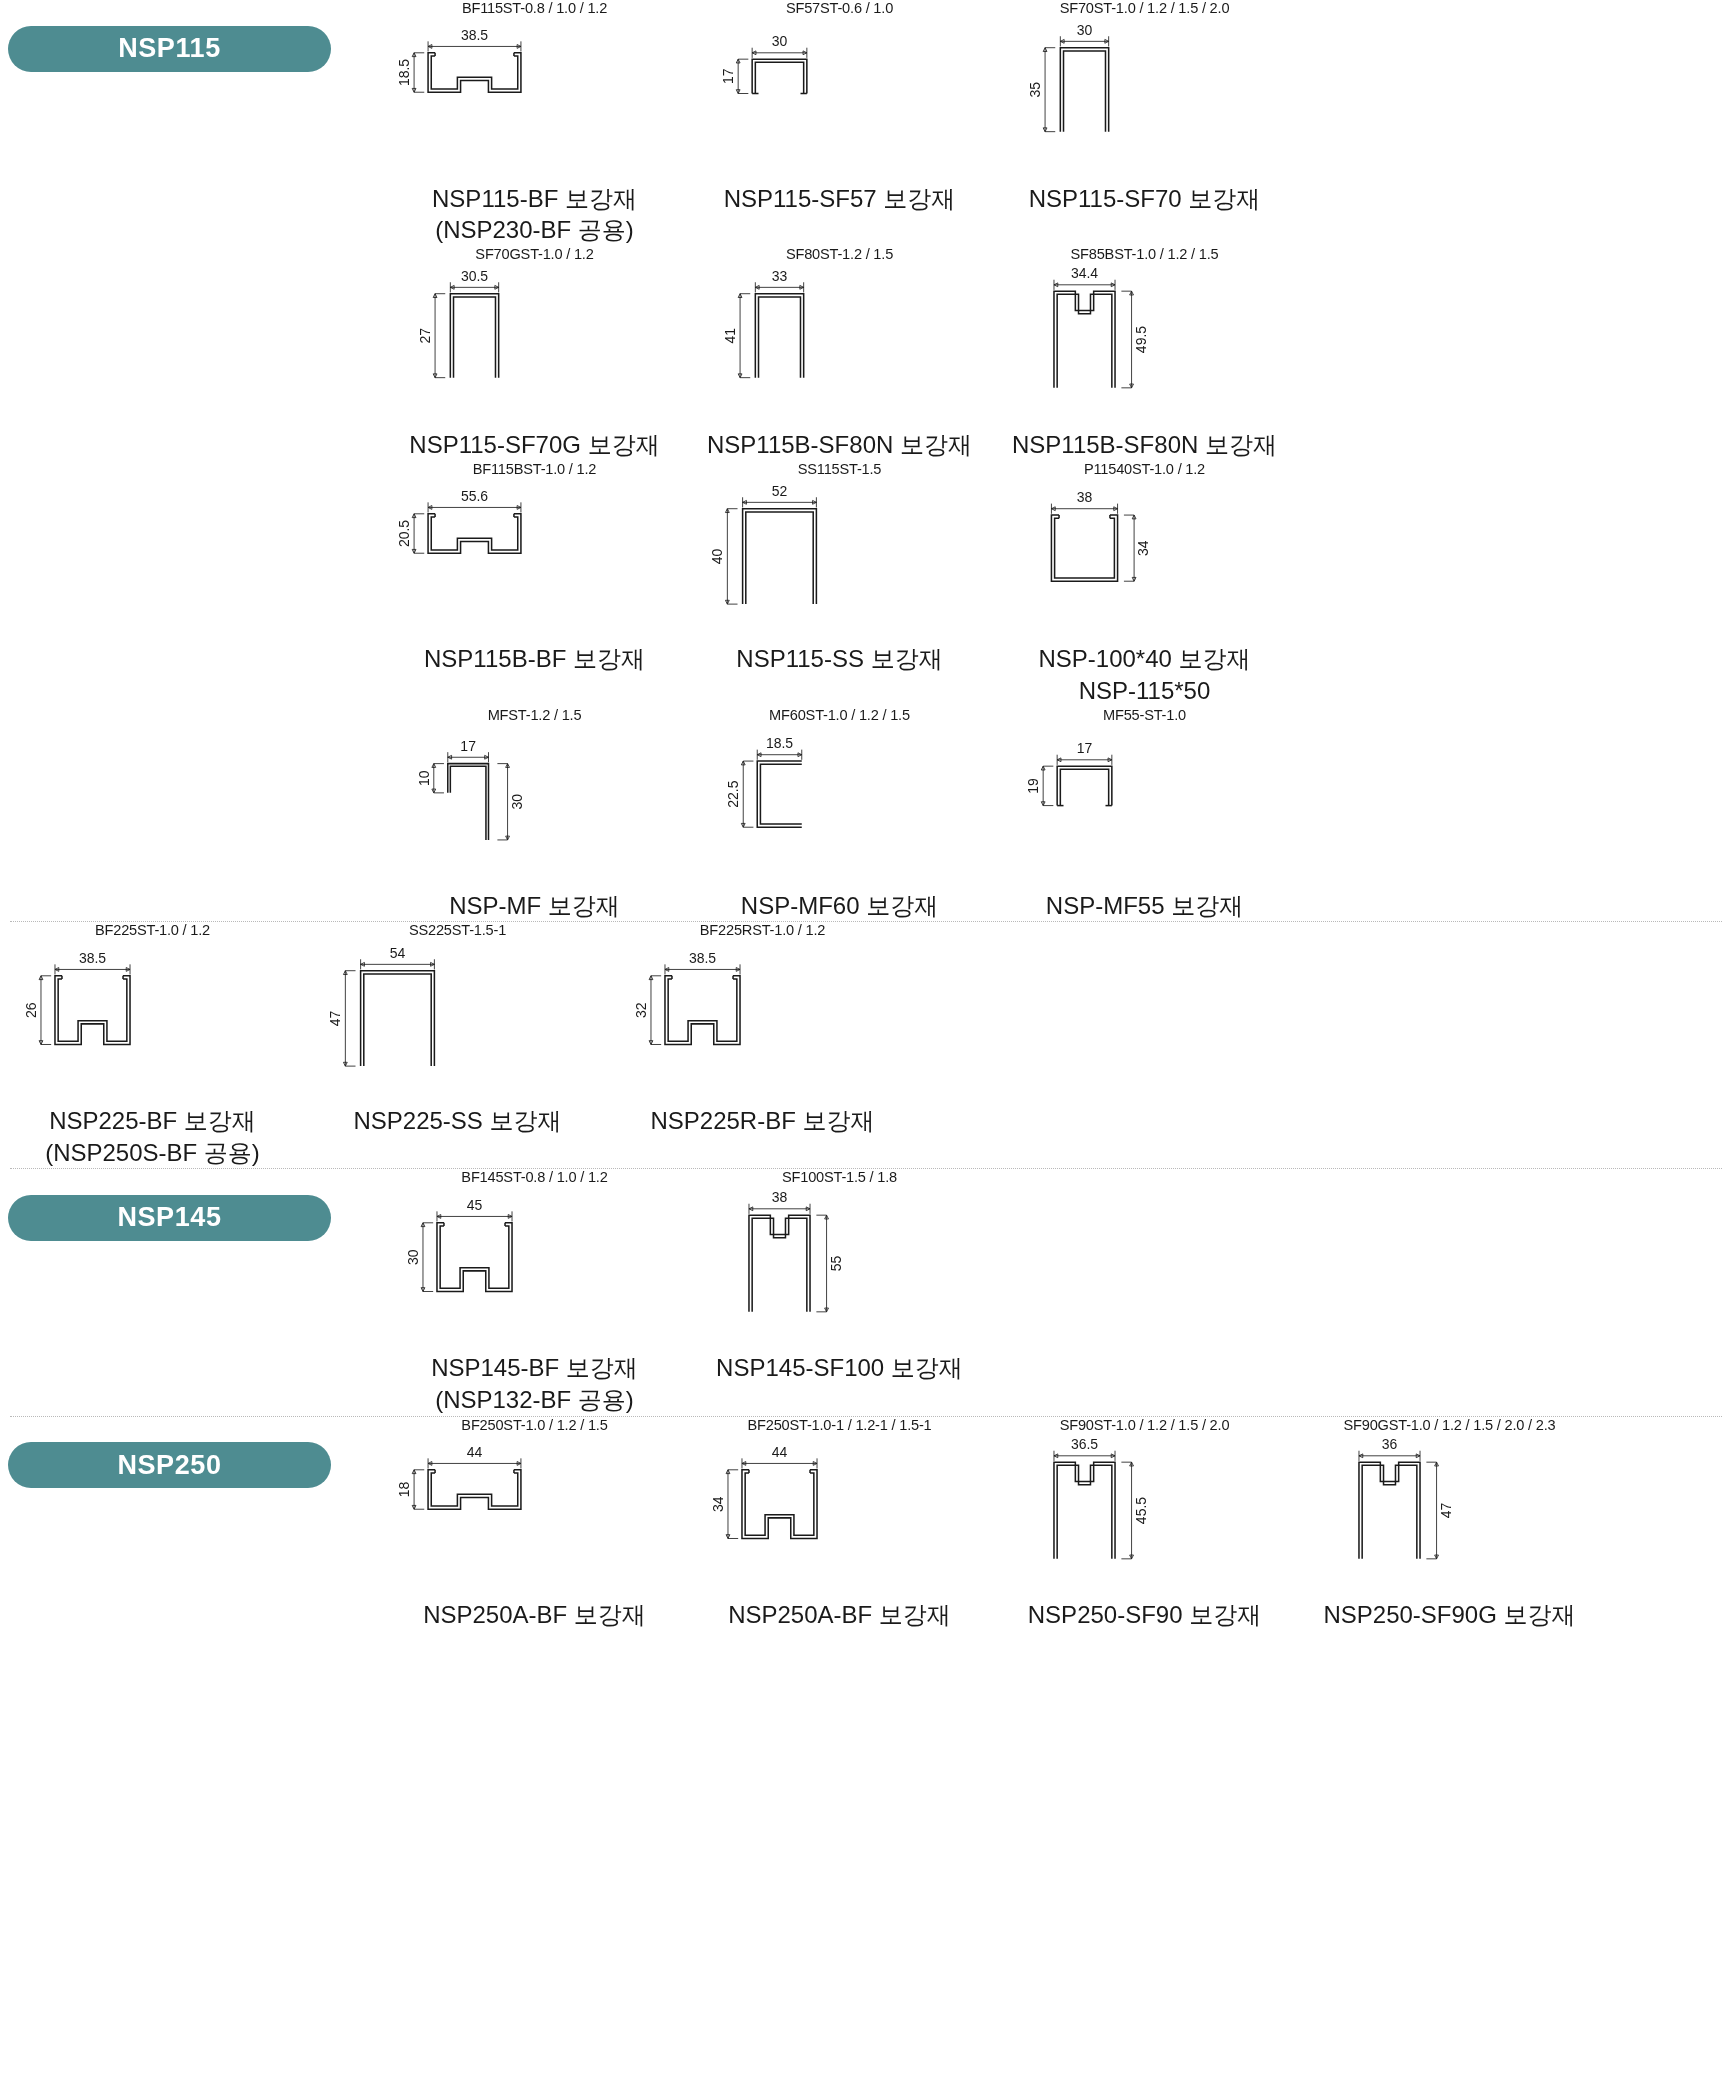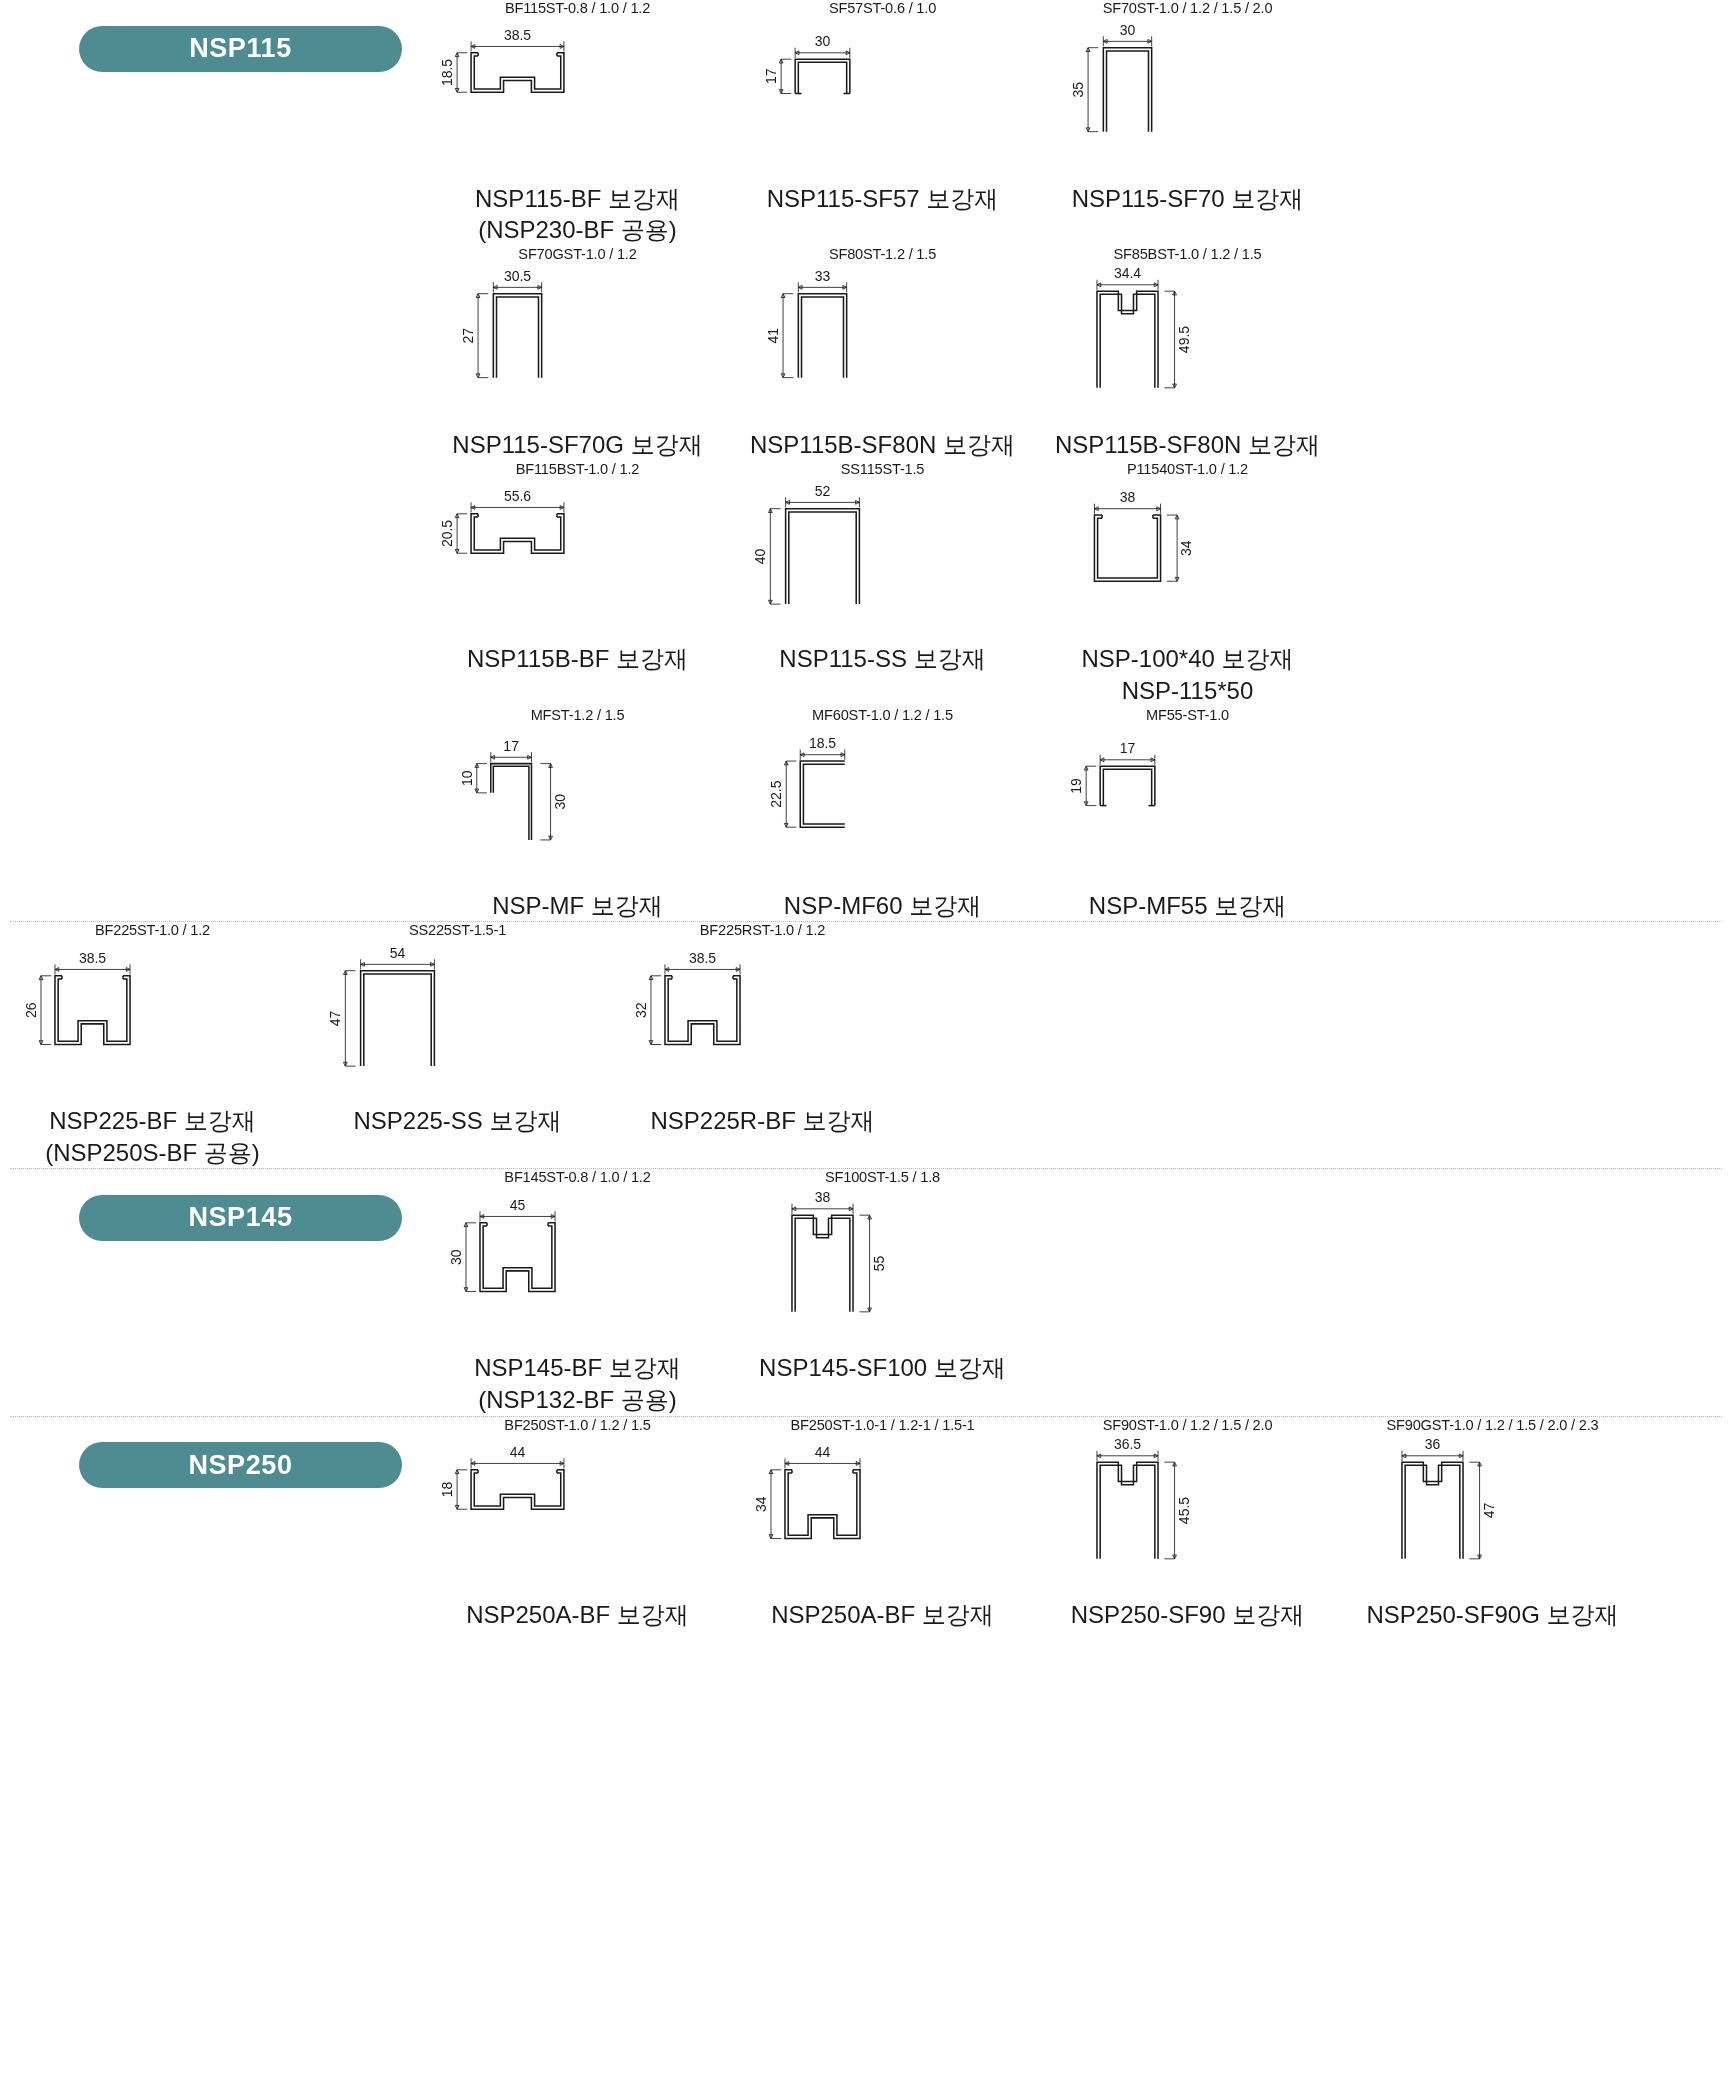--- a/index.html
+++ b/index.html
@@ -25,24 +25,23 @@
   }
   .section-inner {
     display: flex;
     align-items: flex-start;
   }
 
   
   .badge-col {
     width: 382px;
     flex: 0 0 382px;
-    padding-left: 36px;
+    padding-left: 8px;
     box-sizing: border-box;
     padding-top: 25.5px;
-    margin-left: 43px;
   }
   .badge {
     width: 323px;
     height: 46px;
     border-radius: 23px;
     background: #4e8c91;
     color: #ffffff;
     display: flex;
     align-items: center;
     justify-content: center;

